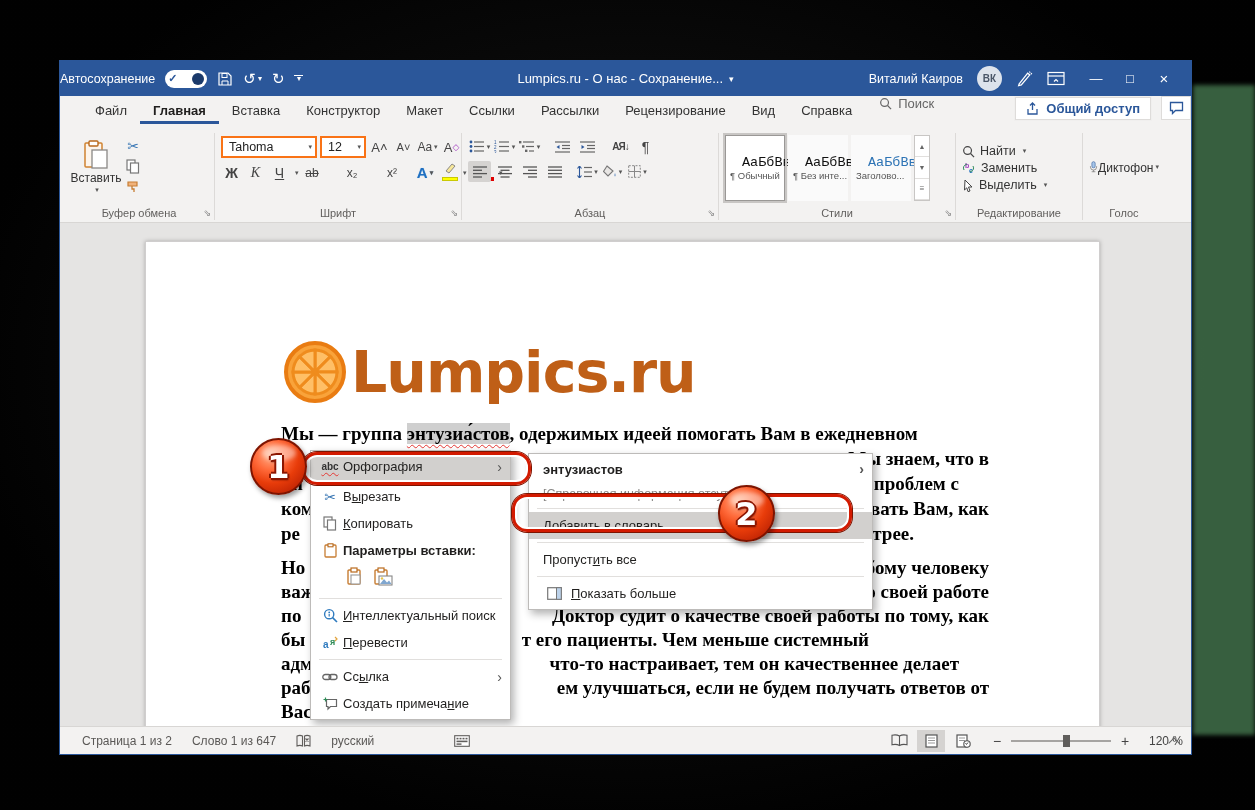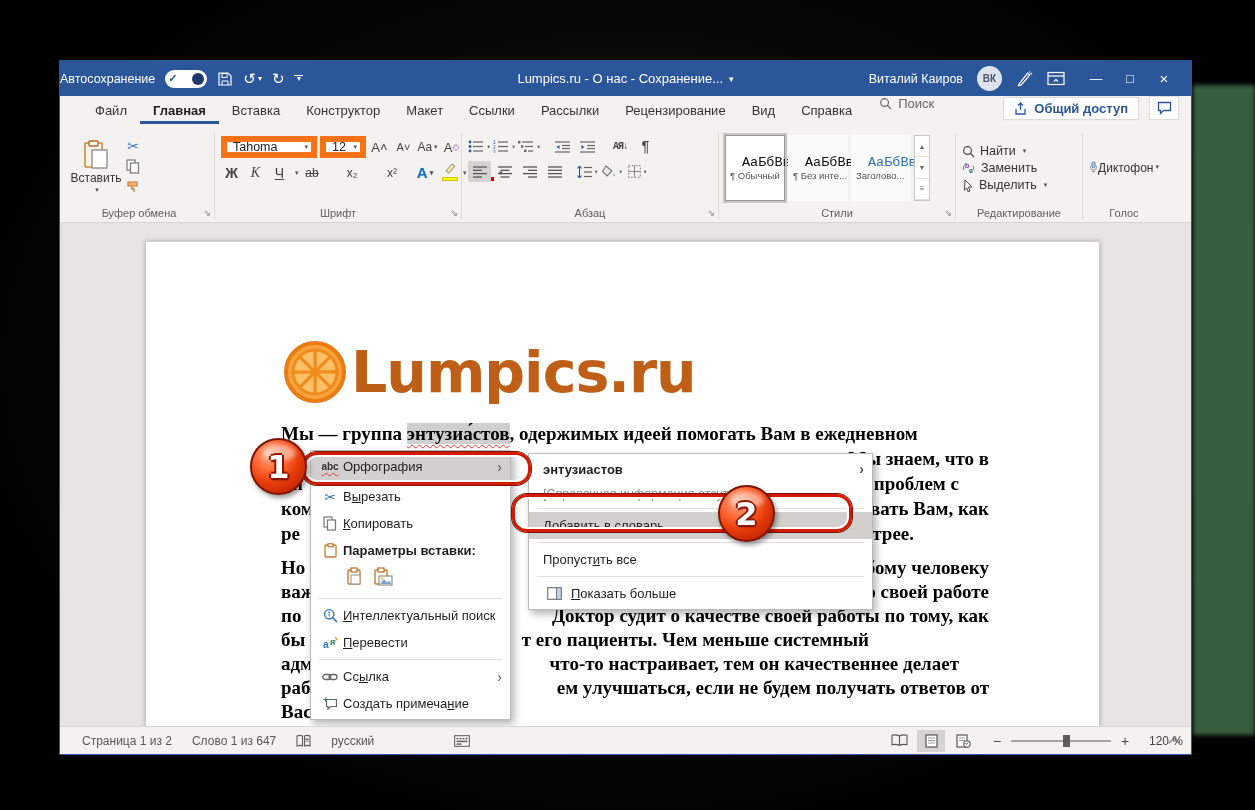--- a/index.html
+++ b/index.html
@@ -38,21 +38,21 @@
     font-size:10px; font-weight:bold; display:flex; align-items:center; justify-content:center; }
   .win-ctl { display:flex; align-items:center; gap:0; }
   .win-ctl span { width:34px; text-align:center; font-size:13px; cursor:pointer; }
 
   
   .tabsrow { height:32px; display:flex; align-items:flex-start; padding:0 10px 0 22px; background:#f3f2f1;
     font-size:13px; color:#333; flex:0 0 auto; position:relative; }
   .tab { padding:7px 13px 6px; cursor:pointer; white-space:nowrap; }
   .tab.active { font-weight:bold; color:#201f1e; border-bottom:3px solid #2b579a; padding-bottom:3px; }
   .tabsearch { display:flex; align-items:center; gap:6px; color:#666; margin-left:14px; cursor:pointer; }
-  .tabs-right { position:absolute; right:12px; display:flex; align-items:center; gap:10px; }
+  .tabs-right { position:absolute; right:0; display:flex; align-items:center; gap:10px; }
   .share-btn { background:#fff; border:1px solid #e0ded c; border:1px solid #dedcda; color:#2b579a; font-weight:bold;
     font-size:13px; padding:3px 10px; display:flex; align-items:center; gap:6px; cursor:pointer; box-shadow:0 0 0 1px #f0efee; }
   .fb-btn { background:#fff; border:1px solid #dedcda; width:30px; height:24px; display:flex;
     align-items:center; justify-content:center; cursor:pointer; }
 
   
   .ribbon { height:95px; display:flex; background:#f3f2f1; border-bottom:1px solid #d8d6d4;
     padding:3px 4px 0 4px; flex:0 0 auto; }
   .group { display:flex; flex-direction:column; position:relative; }
   .group-body { flex:1; display:flex; padding:2px 6px; }
@@ -63,38 +63,38 @@
   .caret { font-size:7px; color:#555; margin-left:2px; }
 
   
   .paste-big { width:52px; display:flex; flex-direction:column; align-items:center; justify-content:center; cursor:pointer; gap:1px; }
   .paste-big .lbl { font-size:12px; color:#333; }
   .clip-col { display:flex; flex-direction:column; justify-content:space-around; padding:4px 0 6px 4px; gap:3px; }
 
   
   .fg { display:flex; flex-direction:column; gap:4px; padding-top:3px; }
   .fg-row { display:flex; align-items:center; gap:3px; }
-  .combo { border:6px solid #f97316; background:#fff; height:22px; display:flex; align-items:center;
+  .combo { border:2px solid #f97316; background:#fff; height:22px; display:flex; align-items:center;
     font-size:12.5px; color:#222; padding:0 3px 0 6px; cursor:pointer; }
   .combo .caret { margin-left:auto; padding-left:4px; }
   .glyph { font-size:14px; width:21px; height:21px; }
   .glyph-b { font-weight:bold; }
   .glyph-i { font-style:italic; font-family:"Liberation Serif",serif; }
   .glyph-u { text-decoration:underline; }
   .glyph-s { text-decoration:line-through; }
   .sup-sub { font-size:12px;margin-left:16px; }
   .fx-a { color:#1f6fc0; font-weight:bold; font-size:15px; text-shadow:0 0 1px #9ec9ef; }
   .hl-btn, .fc-btn { position:relative; width:22px; height:21px; }
   .hl-btn .bar, .fc-btn .bar { position:absolute; left:3px; right:3px; bottom:2px; height:4px; }
   .hl-btn .bar { background:#ffff00; border:1px solid #c9c905; }
   .fc-btn .bar { background:#e00000; }
   .fc-btn .ch { font-size:13px; font-weight:bold; color:#222; position:absolute; top:0; left:0; right:0; text-align:center; }
 
   
-  .pg { display:flex; flex-direction:column; gap:4px; padding-top:3px;font-family:Liberation Mono, monospace; }
+  .pg { display:flex; flex-direction:column; gap:4px; padding-top:3px; }
   .pg-row { display:flex; align-items:center; gap:2px; }
   .pbtn { width:23px; height:21px; }
   .pbtn.sel { background:#d5d3d1; }
   .sort-g { font-size:10px; font-weight:bold; letter-spacing:-1px; }
   .pilcrow { font-size:14px; }
 
   
   .styles-body { display:flex; align-items:stretch; gap:3px; padding-top:4px; }
   .style-card { width:60px; border:1px solid transparent; display:flex; flex-direction:column; align-items:flex-start;
     justify-content:center; padding:3px 4px; cursor:pointer; background:#fafafa; }

